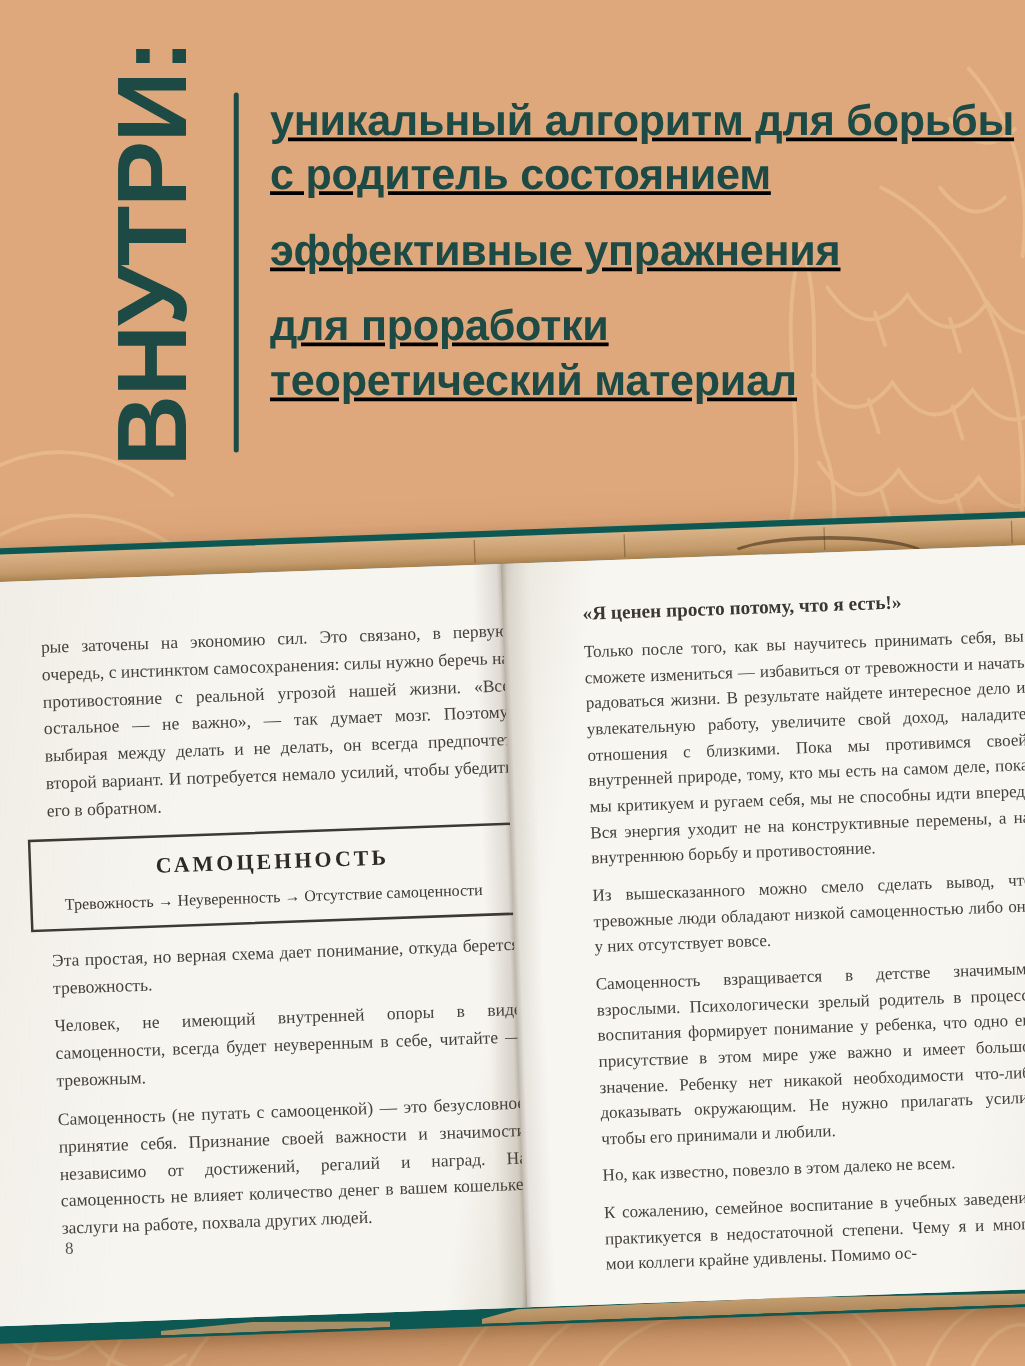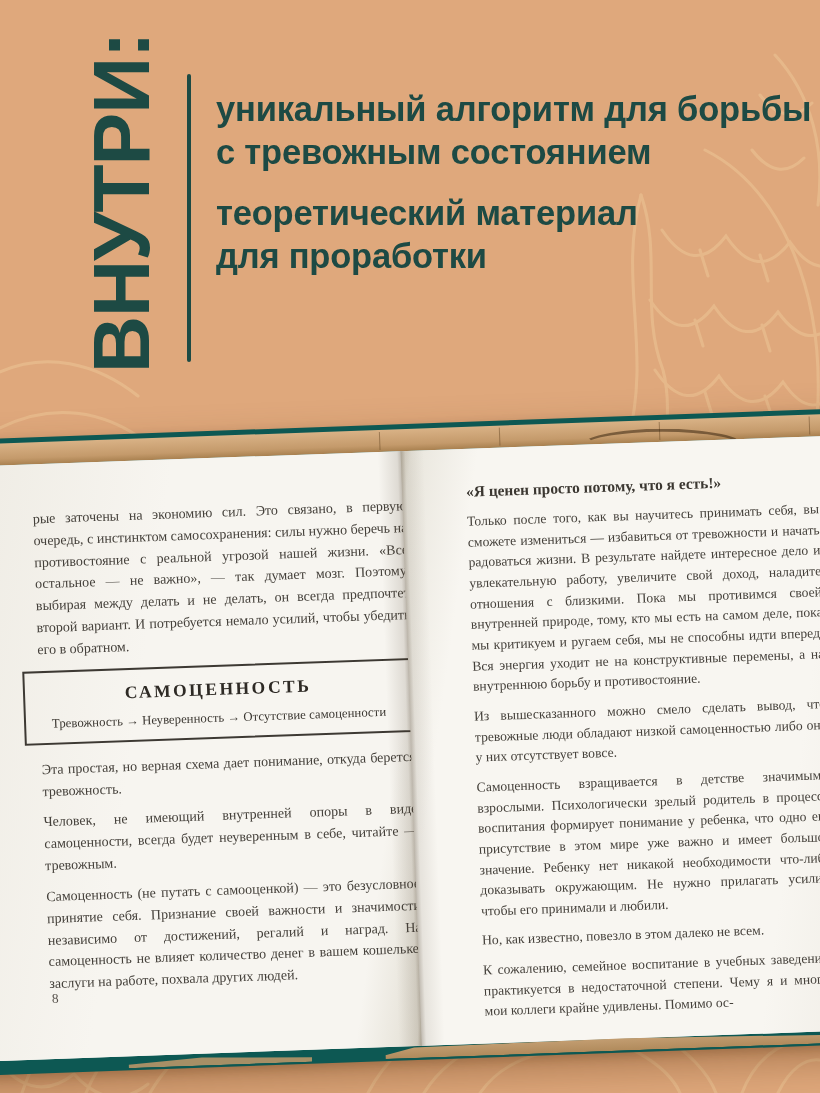--- a/index.html
+++ b/index.html
@@ -16,21 +16,21 @@
   .inside-vertical{
     position:absolute;left:-46px;top:140px;width:336px;height:130px;
     transform:rotate(-90deg);
     font-size:79px;font-weight:700;letter-spacing:-1px;line-height:130px;
     color:var(--accent-text,#1d4a44);white-space:nowrap;
   }
   .v-divider{
     position:absolute;left:187px;top:74px;width:4px;height:288px;border-radius:2px;
     background:var(--accent-text,#1d4a44);
   }
-  .bullets{position:absolute;left:216px;top:88px;width:590px;}
+  .bullets{position:absolute;left:216px;top:76px;width:590px;text-decoration:underline;}
   .bullet{margin-bottom:17px;}
   .bullet .bl{
     font-size:34.5px;line-height:1.26;font-weight:600;letter-spacing:-.2px;
     color:var(--accent-text,#1d4a44);white-space:nowrap;
   }
 
   
   .book{
     position:absolute;left:-48px;top:424px;width:918px;height:636px;z-index:3;
     transform:rotate(-2.05deg);
@@ -139,27 +139,28 @@
       <path d="M778 1093 C 790 1068, 806 1058, 820 1060"></path>
     </g>
   </svg>
 
   <div class="promo">
     <div class="inside-vertical">ВНУТРИ:</div>
     <div class="v-divider"></div>
     <div class="bullets">
       <div class="bullet">
         <div class="bl">уникальный алгоритм для борьбы</div>
-        <div class="bl">с тревожным состоянием</div>
+        <div class="bl">с родитель состоянием</div>
       </div>
       <div class="bullet">
+        <div class="bl">эффективные упражнения</div>
       </div>
       <div class="bullet">
+        <div class="bl">для проработки</div>
         <div class="bl">теоретический материал</div>
-        <div class="bl">для проработки</div>
       </div>
     </div>
   </div>
 
   <div class="book">
     <div class="cover"></div>
 
     <div class="block-edge">
       <i class="seam" style="left:420px"></i>
       <i class="seam" style="left:540px"></i>

